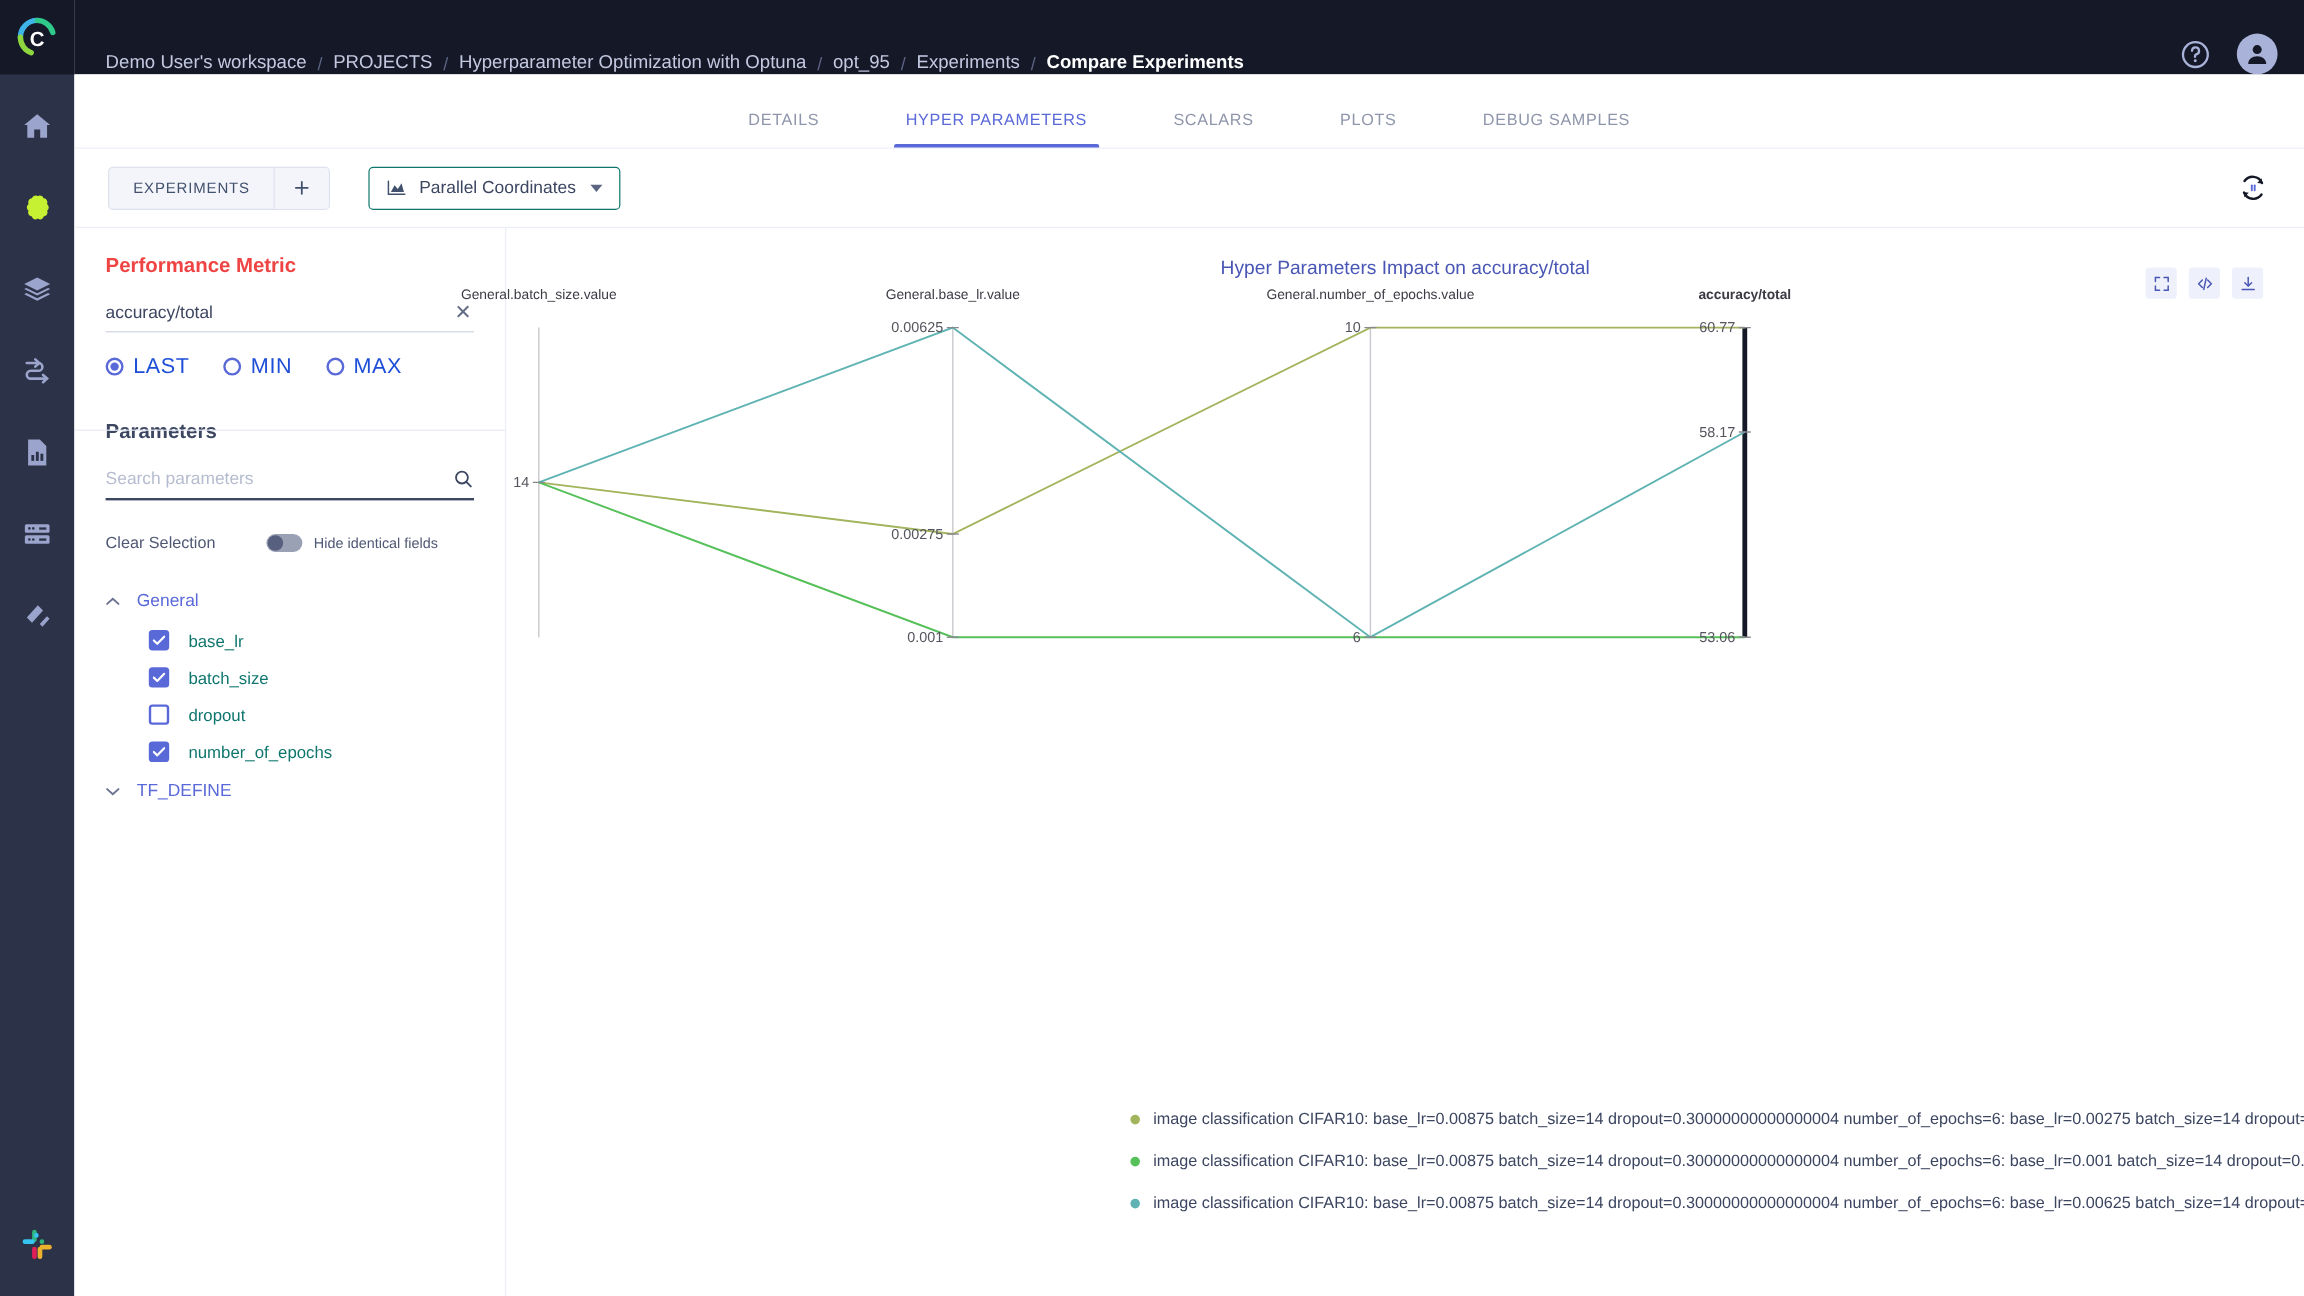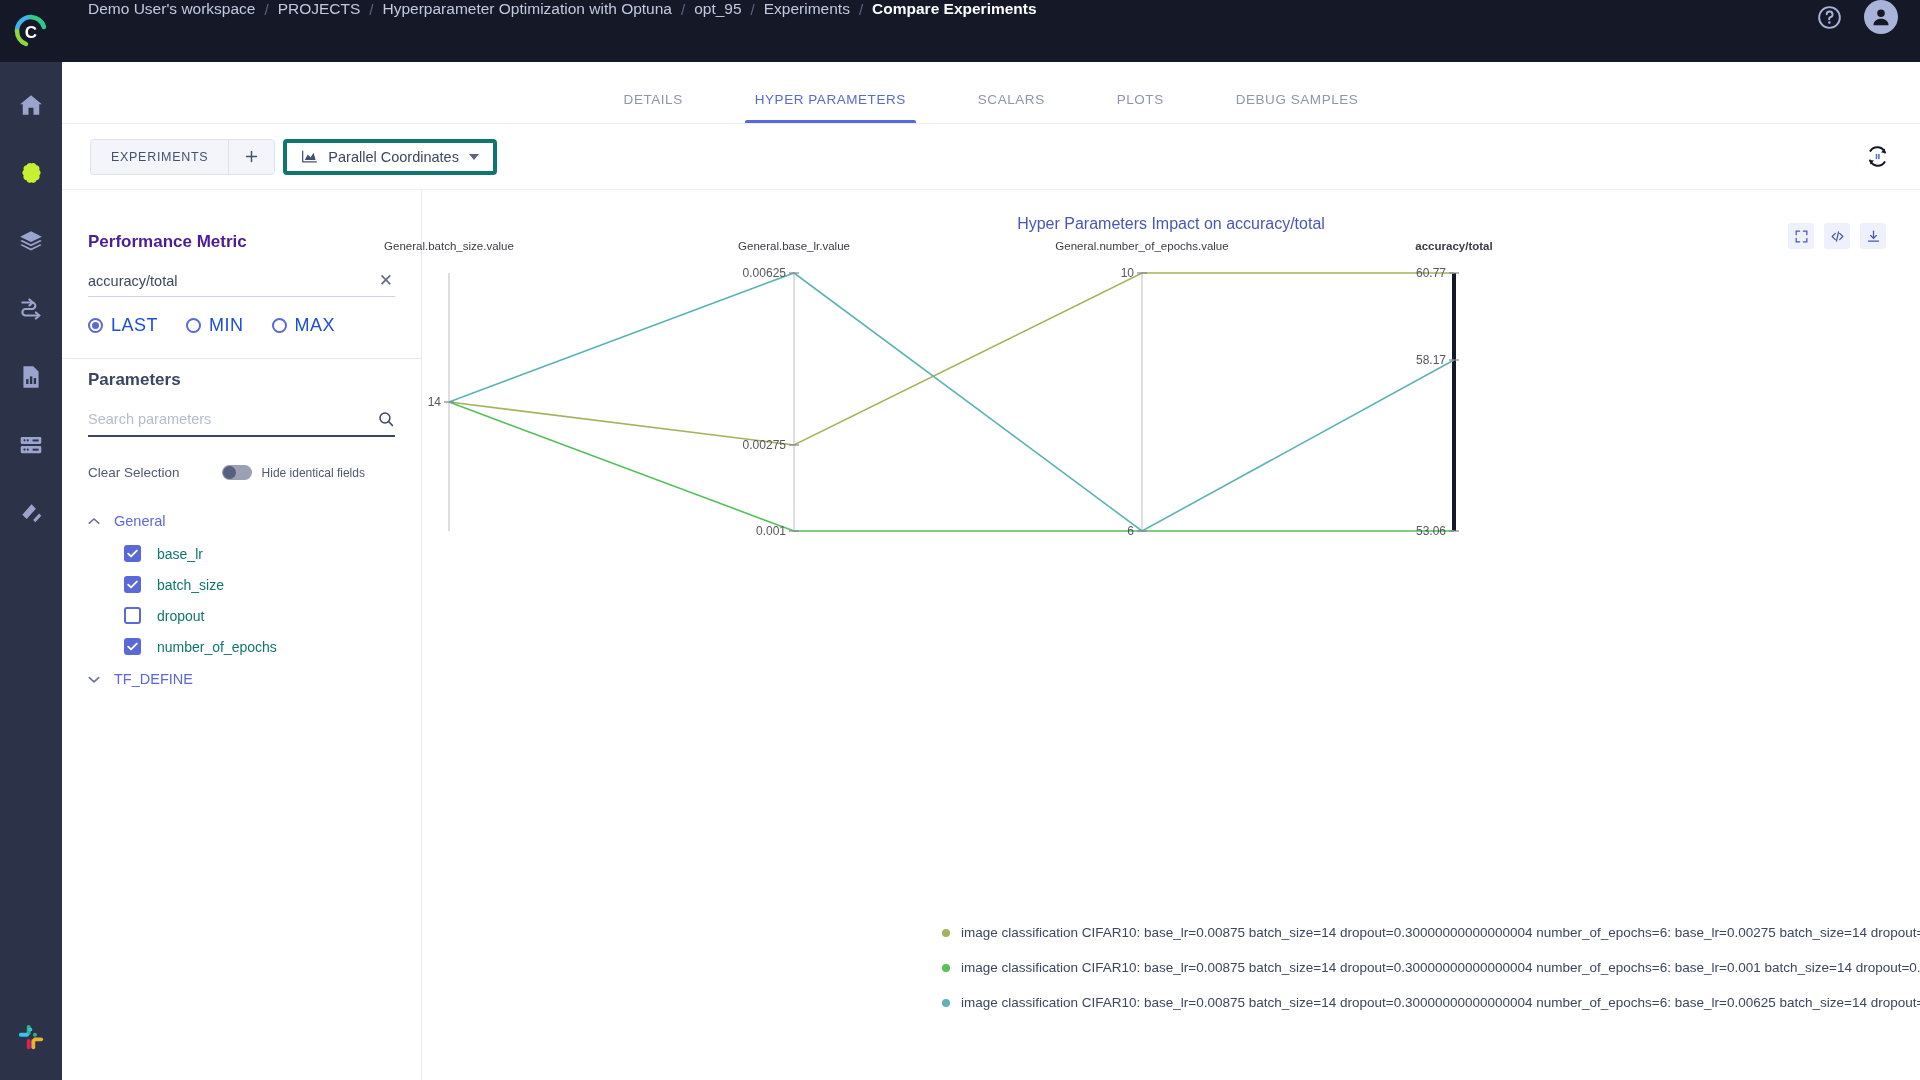--- a/index.html
+++ b/index.html
@@ -31,21 +31,21 @@
     cursor: pointer; border-radius: 6px;
   }
   .rail-item svg { display: block; }
   .rail-bottom { position: absolute; bottom: 22px; left: 0; width: 62px; display: flex; justify-content: center; }
 
   
   .topbar {
     position: absolute; left: 62px; top: 0;
     width: 1858px; height: 62px;
     background: #141827;
-    display: flex; align-items: flex-start;
+    display: flex; align-items: flex-end;
     padding: 0 22px 0 26px;
   }
   .crumbs { display: flex; align-items: center; font-size: 15.5px; color: #a9b2d0; gap: 0; flex: 1; }
   .crumbs a { color: #c3c9e0; text-decoration: none; cursor: pointer; white-space: nowrap; }
   .crumbs .sep { color: #5d6483; margin: 0 9px; font-size: 15px; }
   .crumbs .current { color: #ffffff; font-weight: bold; white-space: nowrap; }
   .topbar-actions { display: flex; align-items: center; gap: 20px; }
   .help-btn { width: 30px; height: 30px; cursor: pointer; display:flex; align-items:center; justify-content:center;}
   .avatar {
     width: 34px; height: 34px; border-radius: 50%;
@@ -84,37 +84,37 @@
   .btn-exp {
     padding: 0 20px; display: flex; align-items: center; justify-content: center;
     font-size: 12.5px; letter-spacing: .7px; color: #42516e; cursor: pointer; font-weight: 500;
   }
   .btn-plus {
     width: 46px; border-left: 1px solid #dfe2ee;
     display: flex; align-items: center; justify-content: center;
     color: #42516e; font-size: 20px; cursor: pointer; background: #f3f5fb;
   }
   .select-box {
-    margin-left: 8px; height: 36px; min-width: 210px;
-    border: 4px solid #0f766e; border-radius: 4px; background: #fff;
+    margin-left: 32px; height: 36px; min-width: 210px;
+    border: 1px solid #0f766e; border-radius: 4px; background: #fff;
     display: flex; align-items: center; gap: 10px; padding: 0 14px; cursor: pointer;
   }
   .select-box .lbl { font-size: 14.5px; color: #3c4661; flex: 1; }
   .caret { width: 0; height: 0; border-left: 5px solid transparent; border-right: 5px solid transparent; border-top: 6px solid #5b6480; }
   .toolbar-spacer { flex: 1; }
   .refresh-btn { width: 34px; height: 34px; display: flex; align-items: center; justify-content: center; cursor: pointer; }
 
   
   .leftpanel {
     position: absolute; left: 62px; top: 190px;
     width: 360px; height: 890px;
     background: #fff; border-right: 1px solid #e7eaf2;
     padding: 22px 26px 0 26px;
   }
-  .panel-title { font-size: 17px; color: #4c1d95; font-weight: bold; margin-top: 20px; }
+  .panel-title { font-size: 17px; color: #ef4444; font-weight: bold; }
   .metric-row {
     margin-top: 20px; display: flex; align-items: center;
     border-bottom: 1px solid #cfd4e4; padding-bottom: 7px;
   }
   .metric-val { flex: 1; font-size: 14.5px; color: #3c4661; }
   .metric-clear { font-size: 17px; color: #636b85; cursor: pointer; padding: 0 2px; line-height: 1; }
 
   .radios { margin-top: 18px; display: flex; align-items: center; gap: 28px; }
   .radio { display: flex; align-items: center; gap: 8px; cursor: pointer; }
   .radio .dot {

